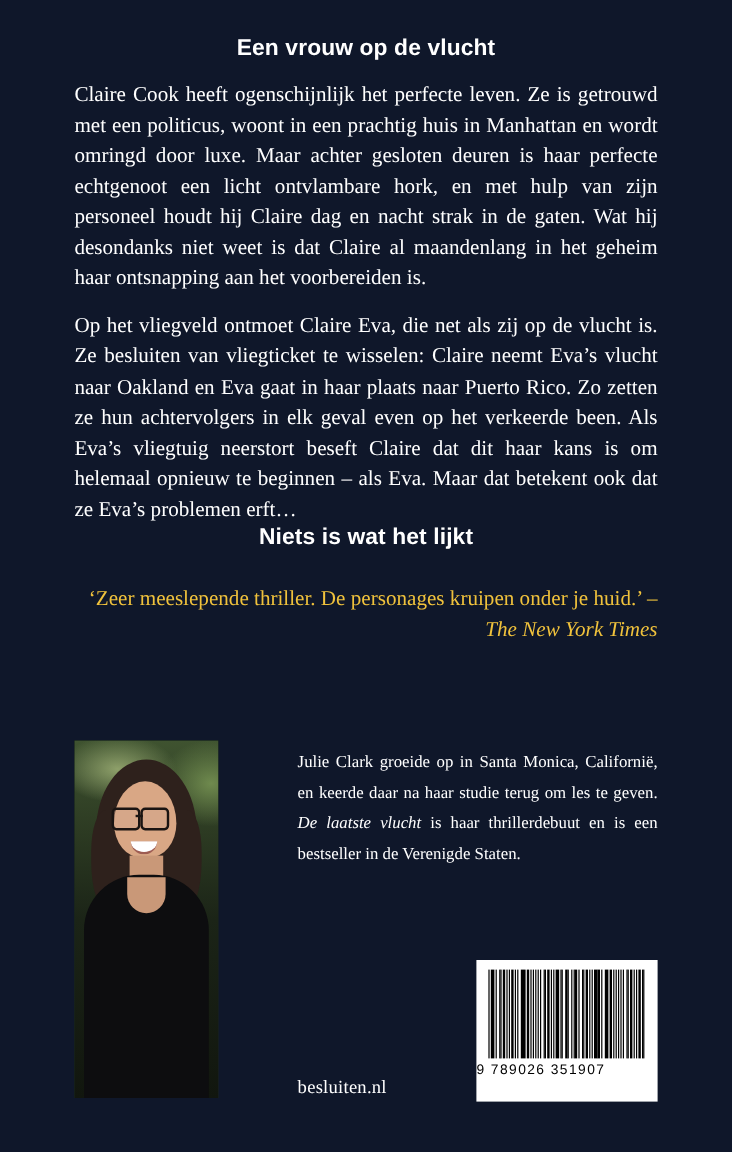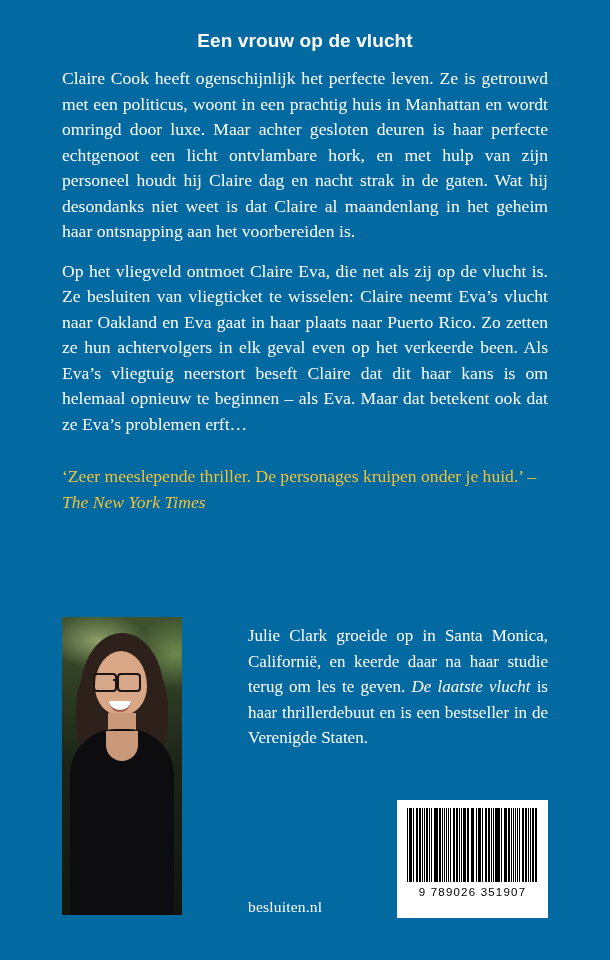--- a/index.html
+++ b/index.html
@@ -14,21 +14,21 @@
     color: #ffffff;
     overflow: hidden;
     position: relative;
   }
 
   .page {
     position: absolute;
     left: 0; top: 0;
     width: 610px;
     height: 960px;
-    background: #0369a1;
+    background: #0f172a;
   }
 
   .content {
     position: absolute;
     left: 62px;
     top: 30px;
     width: 486px;
   }
 
   h2.heading {
@@ -51,21 +51,21 @@
     line-height: 25.5px;
     text-align: justify;
     margin: 14px 0 0 0;
     padding: 0;
     color: #ffffff;
     hyphens: manual;
   }
 
   .quote {
     margin: 26px 0 0 0;
-    text-align: left;
+    text-align: right;
     font-size: 17.6px;
     line-height: 26px;
     color: #f0c23c;
   }
   .quote .src {
     font-style: italic;
   }
 
   .author-block {
     position: absolute;
@@ -165,21 +165,21 @@
     width: 32px; height: 30px;
     background: #c99878;
     border-radius: 0 0 16px 16px;
   }
 
   .author-text {
     position: absolute;
     left: 186px;
     top: 6px;
     width: 300px;
-    font-size: 17px;
+    font-size: 14px;
     line-height: 25.5px;
     text-align: justify;
   }
   .author-text .italic { font-style: italic; }
 
   .publisher {
     position: absolute;
     left: 248px;
     top: 898px;
     font-size: 15.5px;
@@ -210,39 +210,39 @@
   .barcode-inner i {
     display: block;
     background: #000;
     height: 100%;
   }
   .barcode-num {
     position: absolute;
     left: 0;
     right: 0;
     top: 86px;
-    text-align: center;
     font-family: "Liberation Sans", sans-serif;
     font-size: 11.5px;
     letter-spacing: 1.2px;
     color: #000;
   }
 </style>
 </head>
 <body>
 
 <div class="page">
 
   <div class="content">
 
     <h2 class="heading heading-1">Een vrouw op de vlucht</h2>
     <p class="body-text">Claire Cook heeft ogenschijnlijk het perfecte leven. Ze is getrouwd met een politicus, woont in een prachtig huis in Manhattan en wordt omringd door luxe. Maar achter gesloten deuren is haar perfecte echtgenoot een licht ontvlambare hork, en met hulp van zijn personeel houdt hij Claire dag en nacht strak in de gaten. Wat hij desondanks niet weet is dat Claire al maandenlang in het geheim haar ontsnapping aan het voorbereiden is.</p>
 
     <p class="body-text">Op het vliegveld ontmoet Claire Eva, die net als zij op de vlucht is. Ze besluiten van vliegticket te wisselen: Claire neemt Eva’s vlucht naar Oakland en Eva gaat in haar plaats naar Puerto Rico. Zo zetten ze hun achtervolgers in elk geval even op het verkeerde been. Als Eva’s vliegtuig neerstort beseft Claire dat dit haar kans is om helemaal opnieuw te beginnen – als Eva. Maar dat betekent ook dat ze Eva’s problemen erft…</p>
 
+    <h2 class="heading heading-3">Niets is wat het lijkt</h2>
 
     <div class="quote">
       <span>‘Zeer meeslepende thriller. De personages kruipen onder je huid.’ – </span><span class="src">The New York Times</span>
     </div>
 
   </div>
 
   <div class="author-block">
 
     <div class="author-photo">

